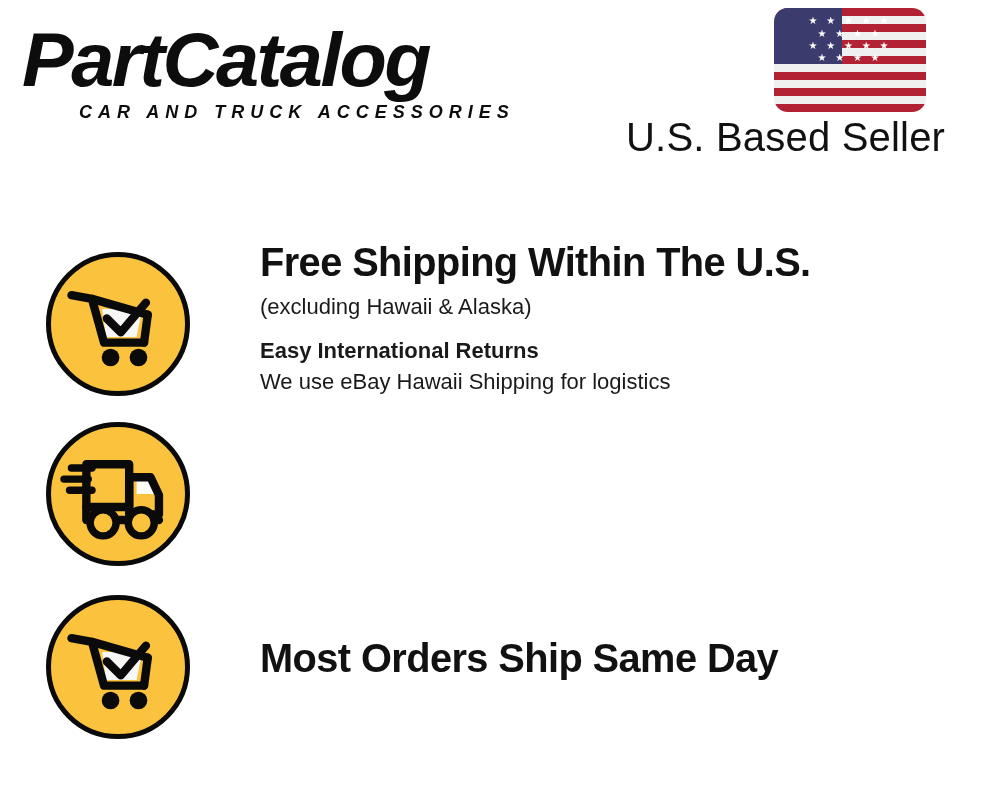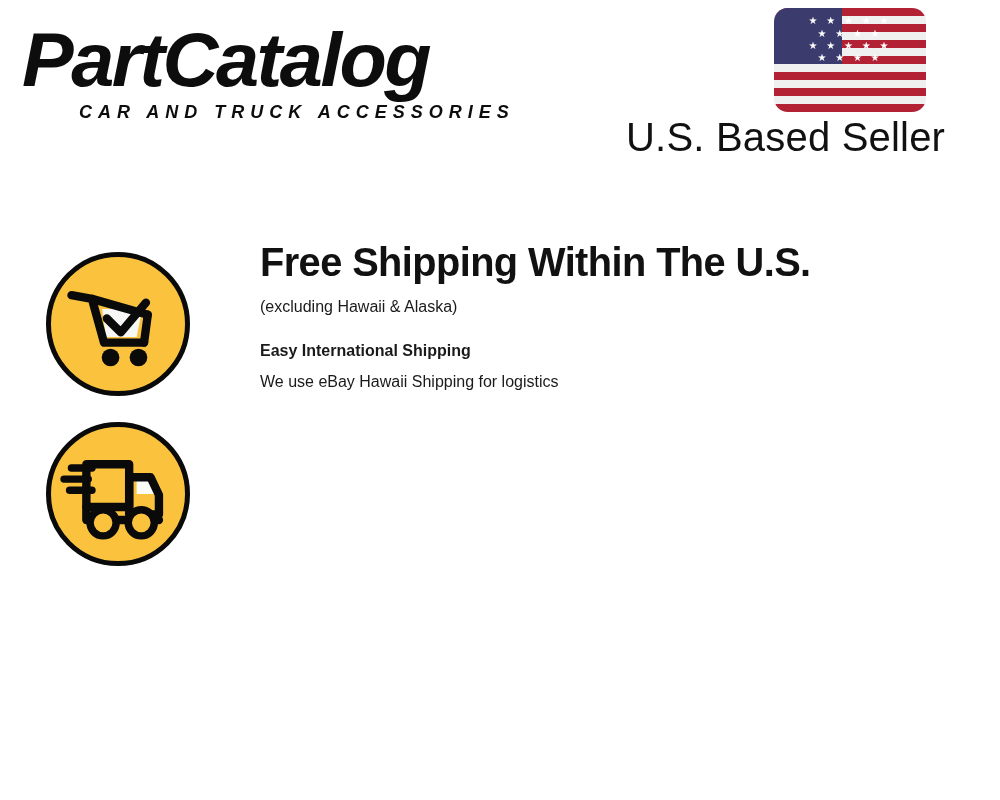--- a/index.html
+++ b/index.html
@@ -162,21 +162,21 @@
     line-height: 48px;
     letter-spacing: -0.6px;
     color: #111111;
     transform: scaleX(0.97);
     transform-origin: left center;
     white-space: nowrap;
   }
   .feature-sub {
     font-family: "Liberation Sans", sans-serif;
     font-weight: normal;
-    font-size: 16px;
+    font-size: 22px;
     line-height: 30px;
     color: #1a1a1a;
     white-space: nowrap;
   }
   .feature-sub.strong {
     font-weight: bold;
   }
 
   .row-1 .feature-text { top: 8px; }
   .row-1 .feature-sub-1 { margin-top: 6px; }
@@ -232,35 +232,51 @@
         <path d="M44,45 L104,62" fill="none" stroke="#0a0a0a" stroke-width="9" stroke-linecap="round" stroke-linejoin="round"></path>
         <path d="M104,62 L100,92" fill="none" stroke="#0a0a0a" stroke-width="9" stroke-linecap="round" stroke-linejoin="round"></path>
         <path d="M60,66 L75,81 L102,49" fill="none" stroke="#0a0a0a" stroke-width="9" stroke-linecap="round" stroke-linejoin="round"></path>
         <circle cx="64" cy="108" r="9.5" fill="#0a0a0a"></circle>
         <circle cx="94" cy="108" r="9.5" fill="#0a0a0a"></circle>
       </svg>
     </div>
     <div class="feature-text">
       <div class="feature-heading">Free Shipping Within The U.S.</div>
       <div class="feature-sub feature-sub-1">(excluding Hawaii &amp; Alaska)</div>
-      <div class="feature-sub strong feature-sub-2">Easy International Shipping</div>
+      <div class="feature-sub strong feature-sub-2">Easy International Returns</div>
       <div class="feature-sub feature-sub-3">We use eBay Hawaii Shipping for logistics</div>
     </div>
   </div>
 
   <div class="feature-row row-2">
     <div class="badge">
       <svg viewBox="0 0 144 144" xmlns="http://www.w3.org/2000/svg" aria-hidden="true">
         <polygon points="92,54 108,54 112,72 92,72" fill="#FDFDF8"></polygon>
         <path d="M38,40 L84,40 L84,86 L38,86 Z" fill="none" stroke="#0a0a0a" stroke-width="9" stroke-linejoin="round"></path>
         <path d="M84,54 L107,54 L116,73 L116,94 L84,94 Z" fill="none" stroke="#0a0a0a" stroke-width="9" stroke-linejoin="round"></path>
         <path d="M38,86 L38,100 L116,100" fill="none" stroke="#0a0a0a" stroke-width="9" stroke-linecap="round" stroke-linejoin="round"></path>
         <circle cx="56" cy="103" r="14" fill="#FBC23E" stroke="#0a0a0a" stroke-width="8"></circle>
         <circle cx="97" cy="103" r="14" fill="#FBC23E" stroke="#0a0a0a" stroke-width="8"></circle>
         <path d="M22,44 L44,44" stroke="#0a0a0a" stroke-width="8" stroke-linecap="round"></path>
         <path d="M14,56 L40,56" stroke="#0a0a0a" stroke-width="8" stroke-linecap="round"></path>
         <path d="M20,68 L44,68" stroke="#0a0a0a" stroke-width="8" stroke-linecap="round"></path>
       </svg>
     </div>
   </div>
 
+  <div class="feature-row row-3">
+    <div class="badge">
+      <svg viewBox="0 0 144 144" xmlns="http://www.w3.org/2000/svg" aria-hidden="true">
+        <polygon points="55,56 98,56 92,86 59,86" fill="#F7F7F5"></polygon>
+        <path d="M22,41 L44,45 L57,92 L100,92" fill="none" stroke="#0a0a0a" stroke-width="9" stroke-linecap="round" stroke-linejoin="round"></path>
+        <path d="M44,45 L104,62" fill="none" stroke="#0a0a0a" stroke-width="9" stroke-linecap="round" stroke-linejoin="round"></path>
+        <path d="M104,62 L100,92" fill="none" stroke="#0a0a0a" stroke-width="9" stroke-linecap="round" stroke-linejoin="round"></path>
+        <path d="M60,66 L75,81 L102,49" fill="none" stroke="#0a0a0a" stroke-width="9" stroke-linecap="round" stroke-linejoin="round"></path>
+        <circle cx="64" cy="108" r="9.5" fill="#0a0a0a"></circle>
+        <circle cx="94" cy="108" r="9.5" fill="#0a0a0a"></circle>
+      </svg>
+    </div>
+    <div class="feature-text">
+      <div class="feature-heading">Most Orders Ship Same Day</div>
+    </div>
+  </div>
 
 </div>
 
 </body></html>

